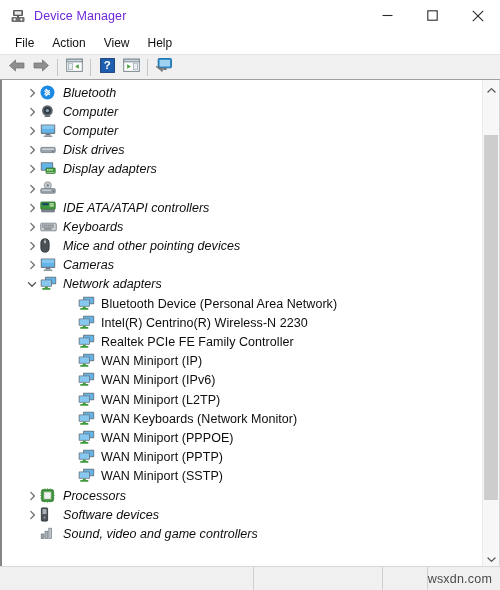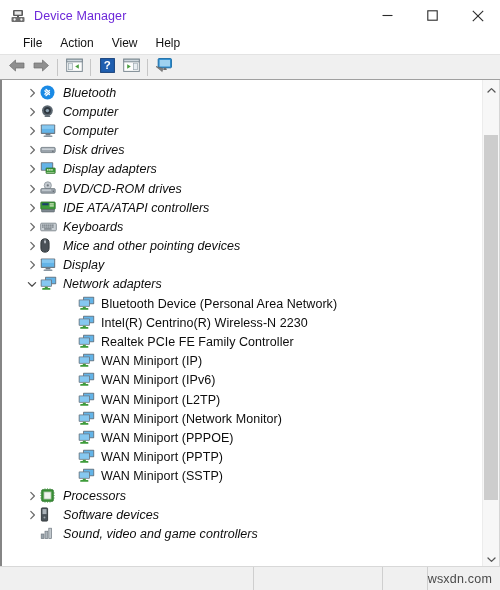--- a/index.html
+++ b/index.html
@@ -64,21 +64,21 @@
   }
   .win-btn svg { display: block; }
 
   
   .menubar {
     height: 23px;
     min-height: 23px;
     background: #ffffff;
     display: flex;
     align-items: center;
-    padding-left: 14px;
+    padding-left: 6px;
     box-sizing: border-box;
   }
   .menu-item {
     font-size: 12px;
     color: #111111;
     padding: 2px 9px;
     white-space: nowrap;
   }
 
   
@@ -402,21 +402,20 @@
               <path d="M2.8 1.4 L6.4 5 L2.8 8.6" fill="none" stroke="#6a6a6a" stroke-width="1.25" stroke-linecap="round" stroke-linejoin="round"></path>
             </svg>
           </div>
           <div class="row-icon"><svg width="16" height="14" viewBox="0 0 16 14">
               <circle cx="7.8" cy="4.4" r="3.6" fill="#c3c9cf" stroke="#8c949b" stroke-width="0.8"></circle>
               <circle cx="7.8" cy="4.4" r="1.1" fill="#72797f"></circle>
               <rect x="0.8" y="7.6" width="14.4" height="4.6" rx="1" fill="#9aa3ab" stroke="#6f7880" stroke-width="0.8"></rect>
               <rect x="1.9" y="8.5" width="9.2" height="1.2" fill="#cdd4da"></rect>
               <circle cx="13.3" cy="10.3" r="0.7" fill="#5c646b"></circle>
             </svg></div>
-          <div class="row-label">DVD/CD-ROM drives</div>
         </div>
         <div class="row lvl1">
           <div class="twisty">
             <svg width="9" height="10" viewBox="0 0 9 10">
               <path d="M2.8 1.4 L6.4 5 L2.8 8.6" fill="none" stroke="#6a6a6a" stroke-width="1.25" stroke-linecap="round" stroke-linejoin="round"></path>
             </svg>
           </div>
           <div class="row-icon"><svg width="16" height="14" viewBox="0 0 16 14">
               <rect x="0.8" y="2.0" width="14.4" height="7.4" rx="0.8" fill="#3e9b3a" stroke="#2c6f2a" stroke-width="0.8"></rect>
               <rect x="2.2" y="3.2" width="6.4" height="2.1" fill="#1c3f6e"></rect>
@@ -471,21 +470,21 @@
               <path d="M2.8 1.4 L6.4 5 L2.8 8.6" fill="none" stroke="#6a6a6a" stroke-width="1.25" stroke-linecap="round" stroke-linejoin="round"></path>
             </svg>
           </div>
           <div class="row-icon"><svg width="16" height="15" viewBox="0 0 16 15">
               <rect x="0.8" y="1.4" width="14.4" height="9.6" rx="0.8" fill="#6e7b86"></rect>
               <rect x="1.9" y="2.5" width="12.2" height="7.3" fill="#63b4e8"></rect>
               <rect x="1.9" y="2.5" width="12.2" height="3.4" fill="#86c8f0"></rect>
               <rect x="5.6" y="11.0" width="4.8" height="1.5" fill="#6e7b86"></rect>
               <rect x="3.6" y="12.4" width="8.8" height="1.5" rx="0.5" fill="#8b97a1"></rect>
             </svg></div>
-          <div class="row-label">Display</div>
+          <div class="row-label">Cameras</div>
         </div>
         <div class="row lvl1">
           <div class="twisty">
             <svg width="10" height="9" viewBox="0 0 10 9">
               <path d="M1.4 2.6 L5 6.2 L8.6 2.6" fill="none" stroke="#4a4a4a" stroke-width="1.25" stroke-linecap="round" stroke-linejoin="round"></path>
             </svg>
           </div>
           <div class="row-icon"><svg width="17" height="15" viewBox="0 0 17 15">
               <rect x="5.0" y="0.8" width="11.2" height="7.4" rx="0.7" fill="#6e7b86"></rect>
               <rect x="5.9" y="1.7" width="9.4" height="5.6" fill="#63b4e8"></rect>
@@ -571,21 +570,21 @@
         <div class="row lvl2">
           <div class="twisty"></div>
           <div class="row-icon"><svg width="17" height="15" viewBox="0 0 17 15">
               <rect x="5.0" y="0.8" width="11.2" height="7.4" rx="0.7" fill="#6e7b86"></rect>
               <rect x="5.9" y="1.7" width="9.4" height="5.6" fill="#63b4e8"></rect>
               <rect x="0.7" y="3.4" width="11.2" height="7.4" rx="0.7" fill="#6e7b86"></rect>
               <rect x="1.6" y="4.3" width="9.4" height="5.6" fill="#86c8f0"></rect>
               <rect x="4.8" y="10.8" width="3.0" height="1.4" fill="#3e9b3a"></rect>
               <rect x="2.2" y="12.1" width="8.2" height="1.7" rx="0.6" fill="#3e9b3a"></rect>
             </svg></div>
-          <div class="row-label">WAN Miniport (Network Monitor)</div>
+          <div class="row-label">WAN Keyboards (Network Monitor)</div>
         </div>
         <div class="row lvl2">
           <div class="twisty"></div>
           <div class="row-icon"><svg width="17" height="15" viewBox="0 0 17 15">
               <rect x="5.0" y="0.8" width="11.2" height="7.4" rx="0.7" fill="#6e7b86"></rect>
               <rect x="5.9" y="1.7" width="9.4" height="5.6" fill="#63b4e8"></rect>
               <rect x="0.7" y="3.4" width="11.2" height="7.4" rx="0.7" fill="#6e7b86"></rect>
               <rect x="1.6" y="4.3" width="9.4" height="5.6" fill="#86c8f0"></rect>
               <rect x="4.8" y="10.8" width="3.0" height="1.4" fill="#3e9b3a"></rect>
               <rect x="2.2" y="12.1" width="8.2" height="1.7" rx="0.6" fill="#3e9b3a"></rect>

